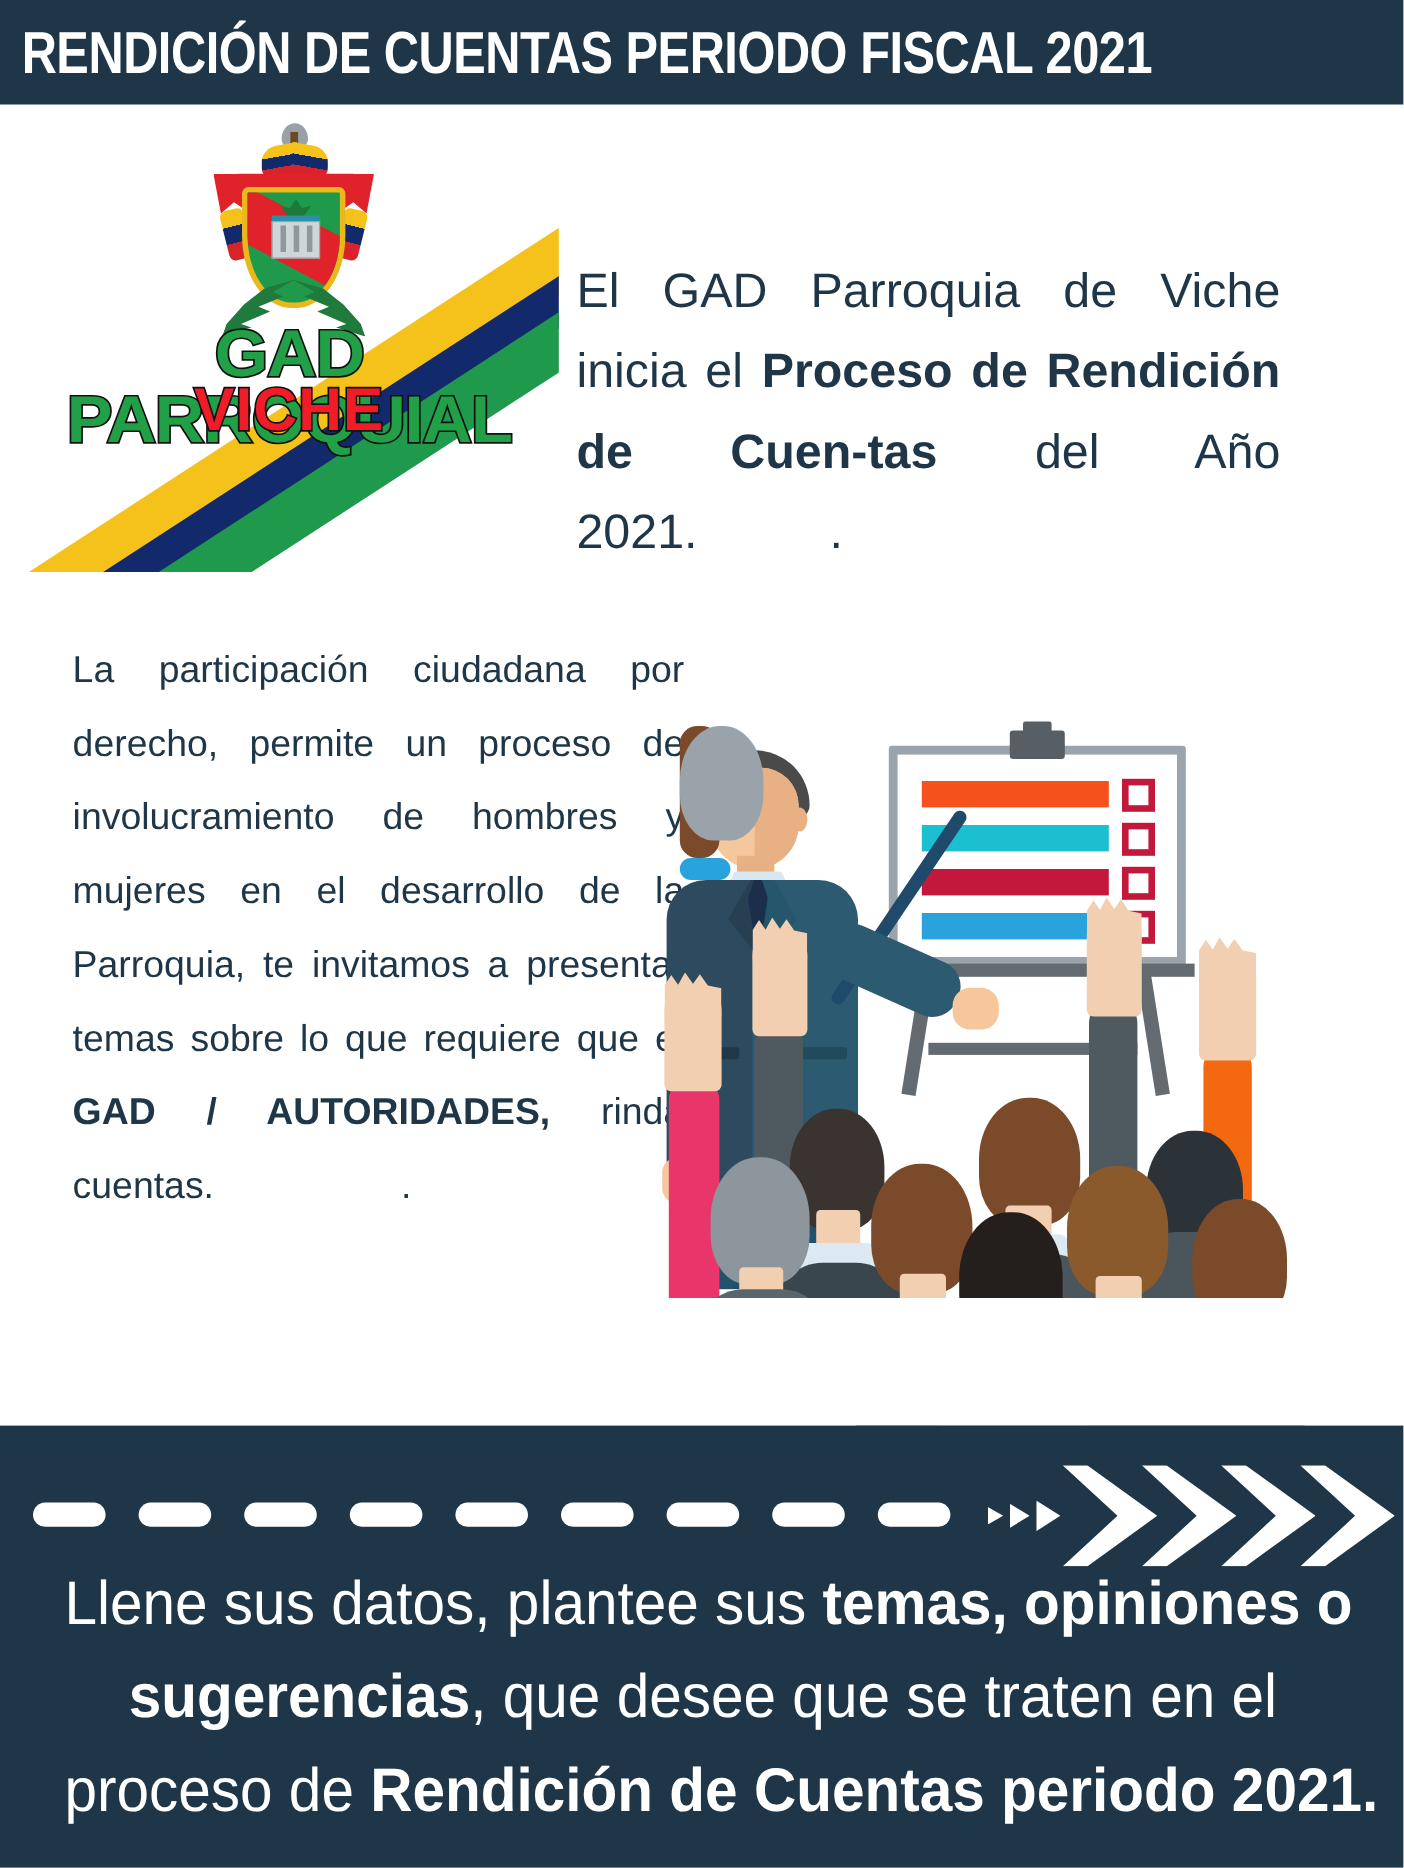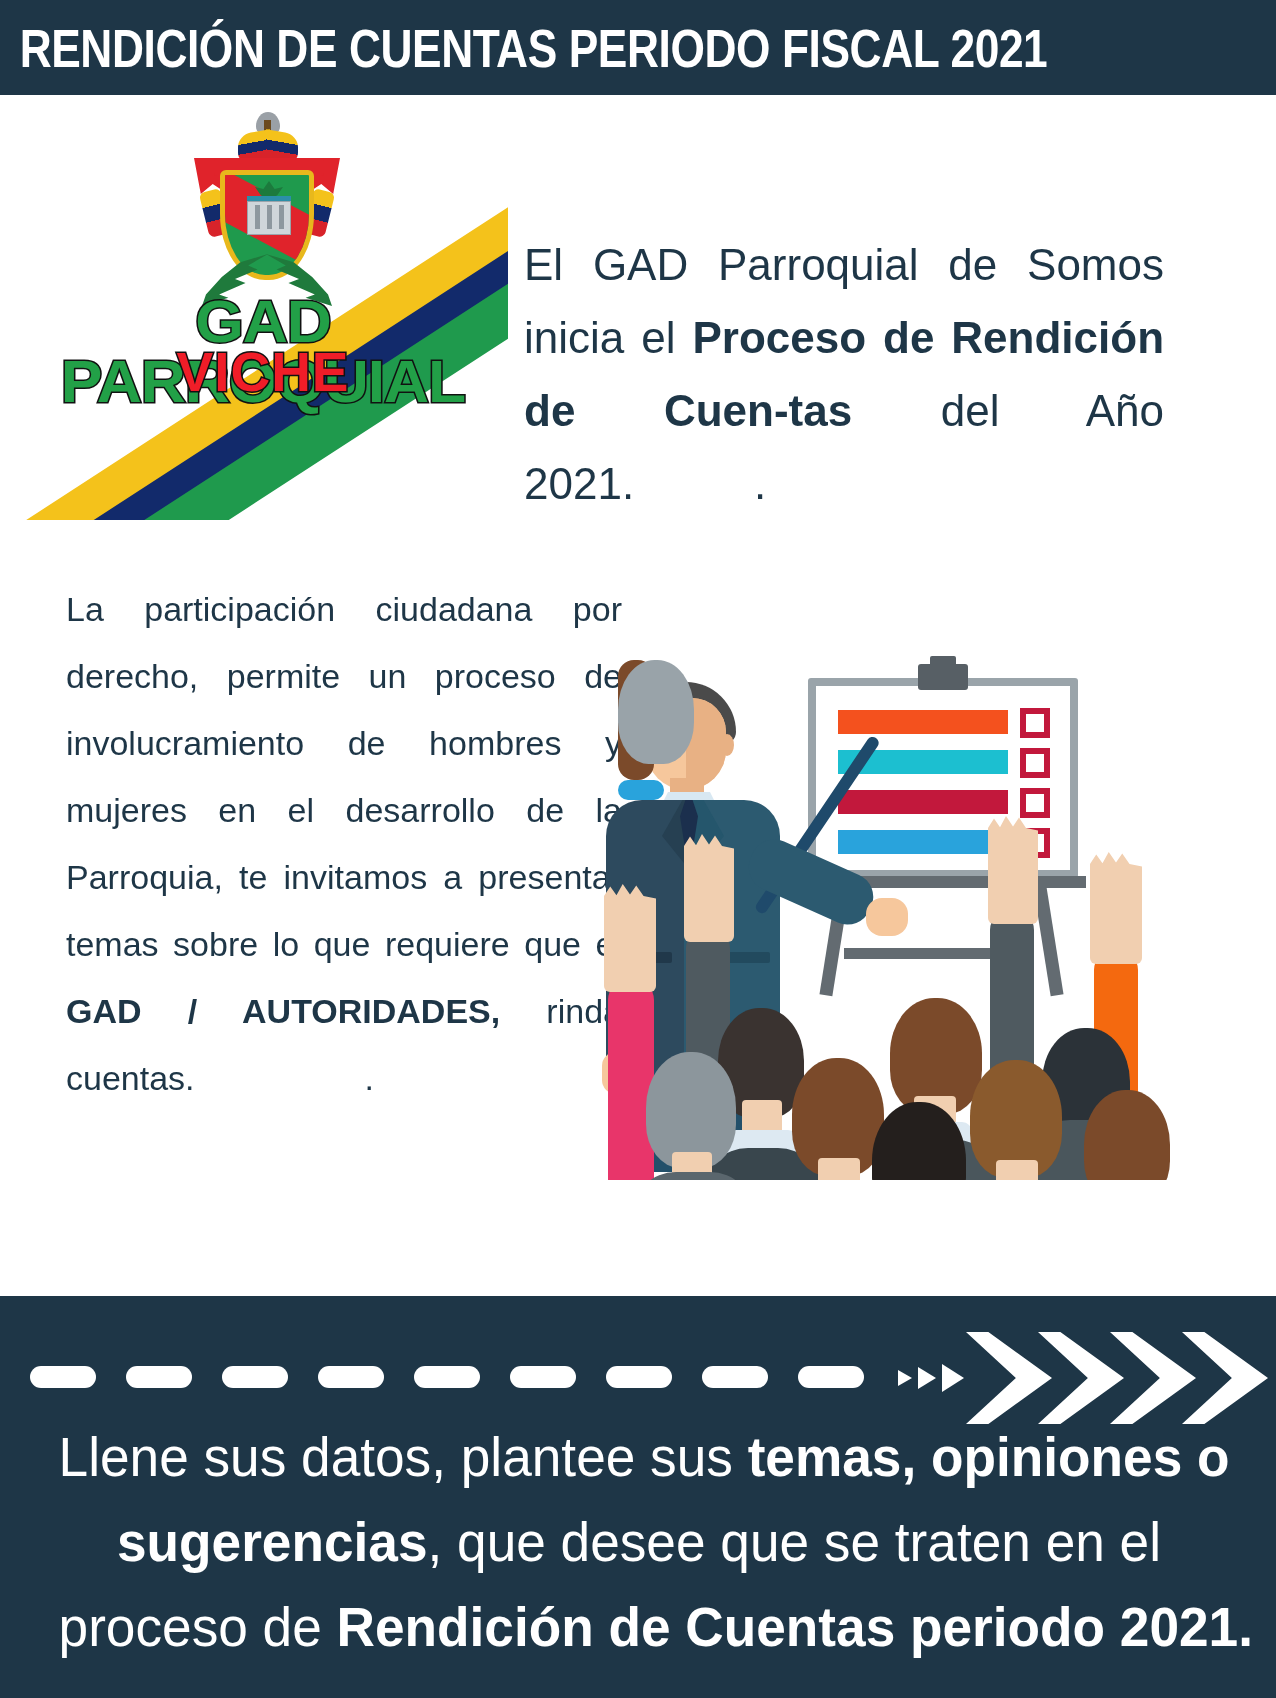--- a/index.html
+++ b/index.html
@@ -406,21 +406,21 @@
     <div class="laurel-l"></div>
     <div class="laurel-r"></div>
   </div>
 
   <div class="logo-text">
     <div class="logo-gad">GAD PARROQUIAL</div>
     <div class="logo-viche">VICHE</div>
   </div>
 </div>
 
-<div class="intro-text"><span>El GAD Parroquial de Somos inicia el </span><b>Proceso de Rendición de Cuen-tas</b><span> del Año 2021.</span><span style="padding-left:120px">.</span></div>
+<div class="intro-text"><span>El GAD Parroquia de Viche inicia el </span><b>Proceso de Rendición de Cuen-tas</b><span> del Año 2021.</span><span style="padding-left:120px">.</span></div>
 
 <div class="body-text"><span>La participación ciudadana por derecho, permite un proceso de involucramiento de hombres y mujeres en el desarrollo de la Parroquia, te invitamos a presentar temas sobre lo que requiere que el </span><b>GAD / AUTORIDADES,</b><span> rinda cuentas.</span><span style="padding-left:170px">.</span></div>
 
 <div class="illus">
 
   <div class="ip board-clip2"></div>
   <div class="ip board-frame"></div>
   <div class="ip board-inner"></div>
   <div class="ip board-clip"></div>
   <div class="ip bar bar1"></div>

